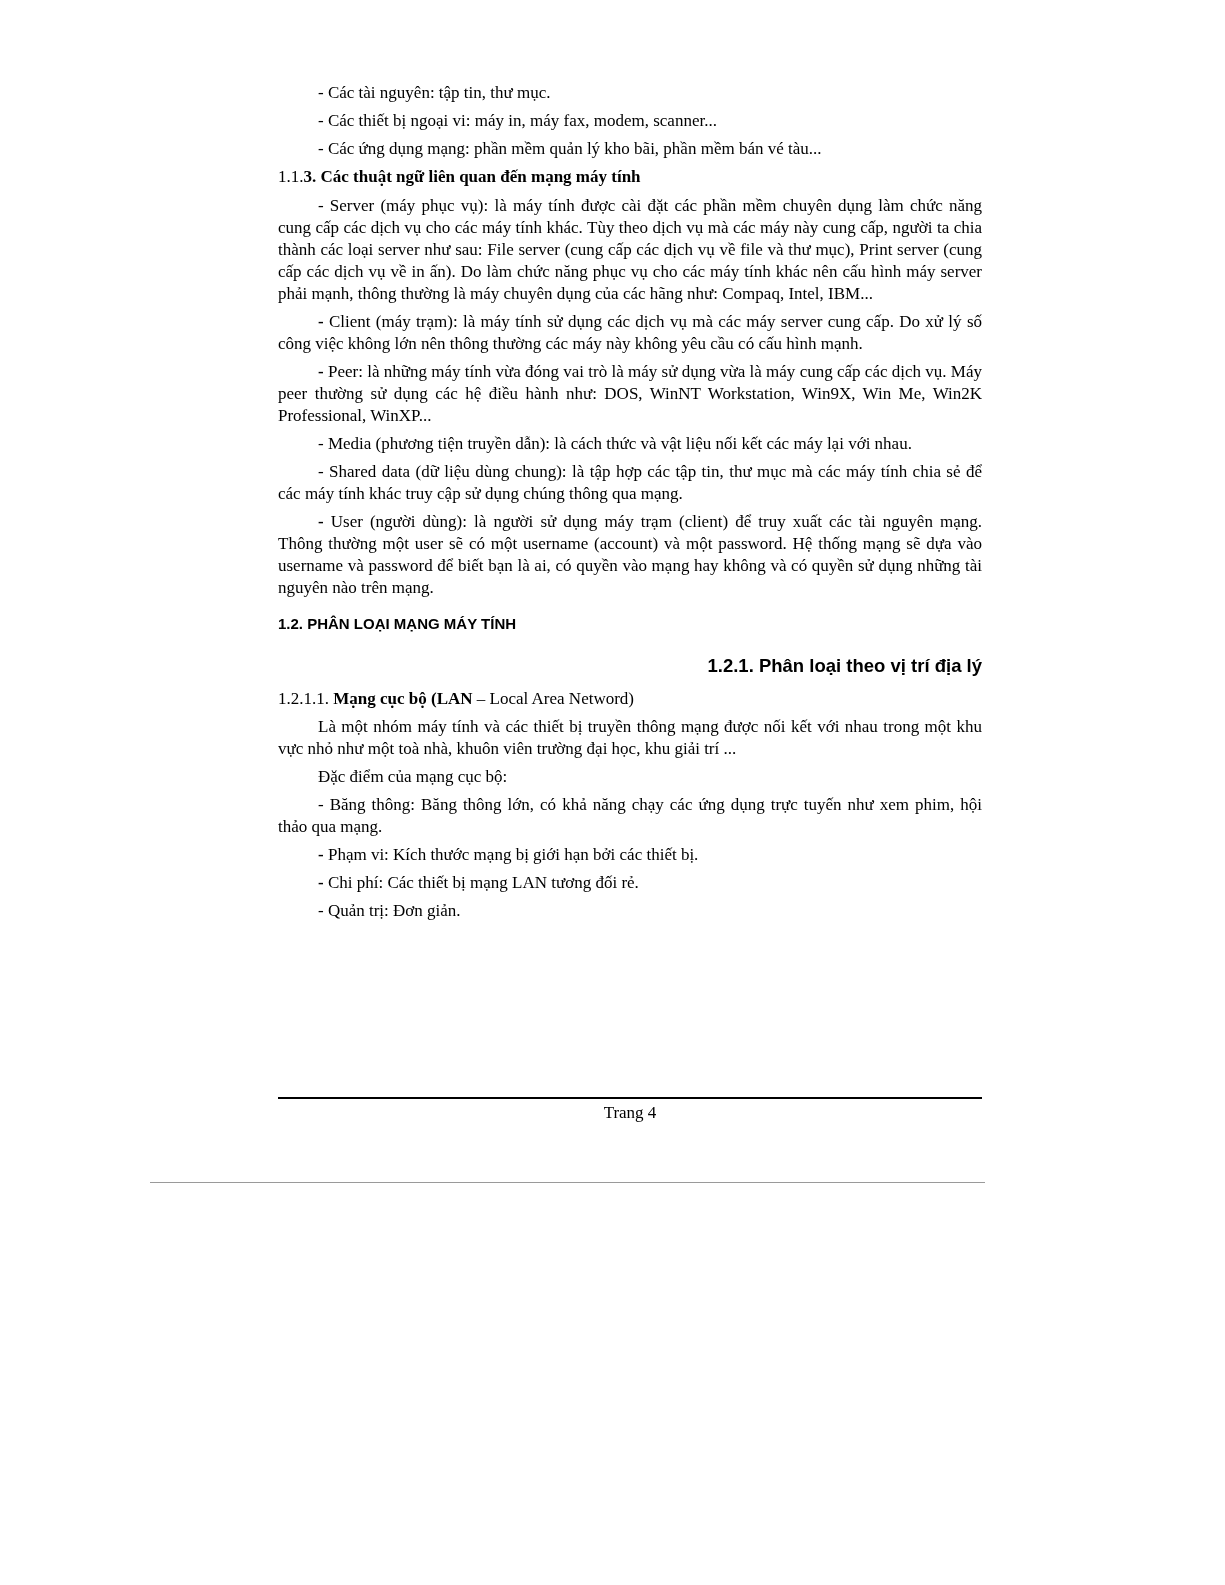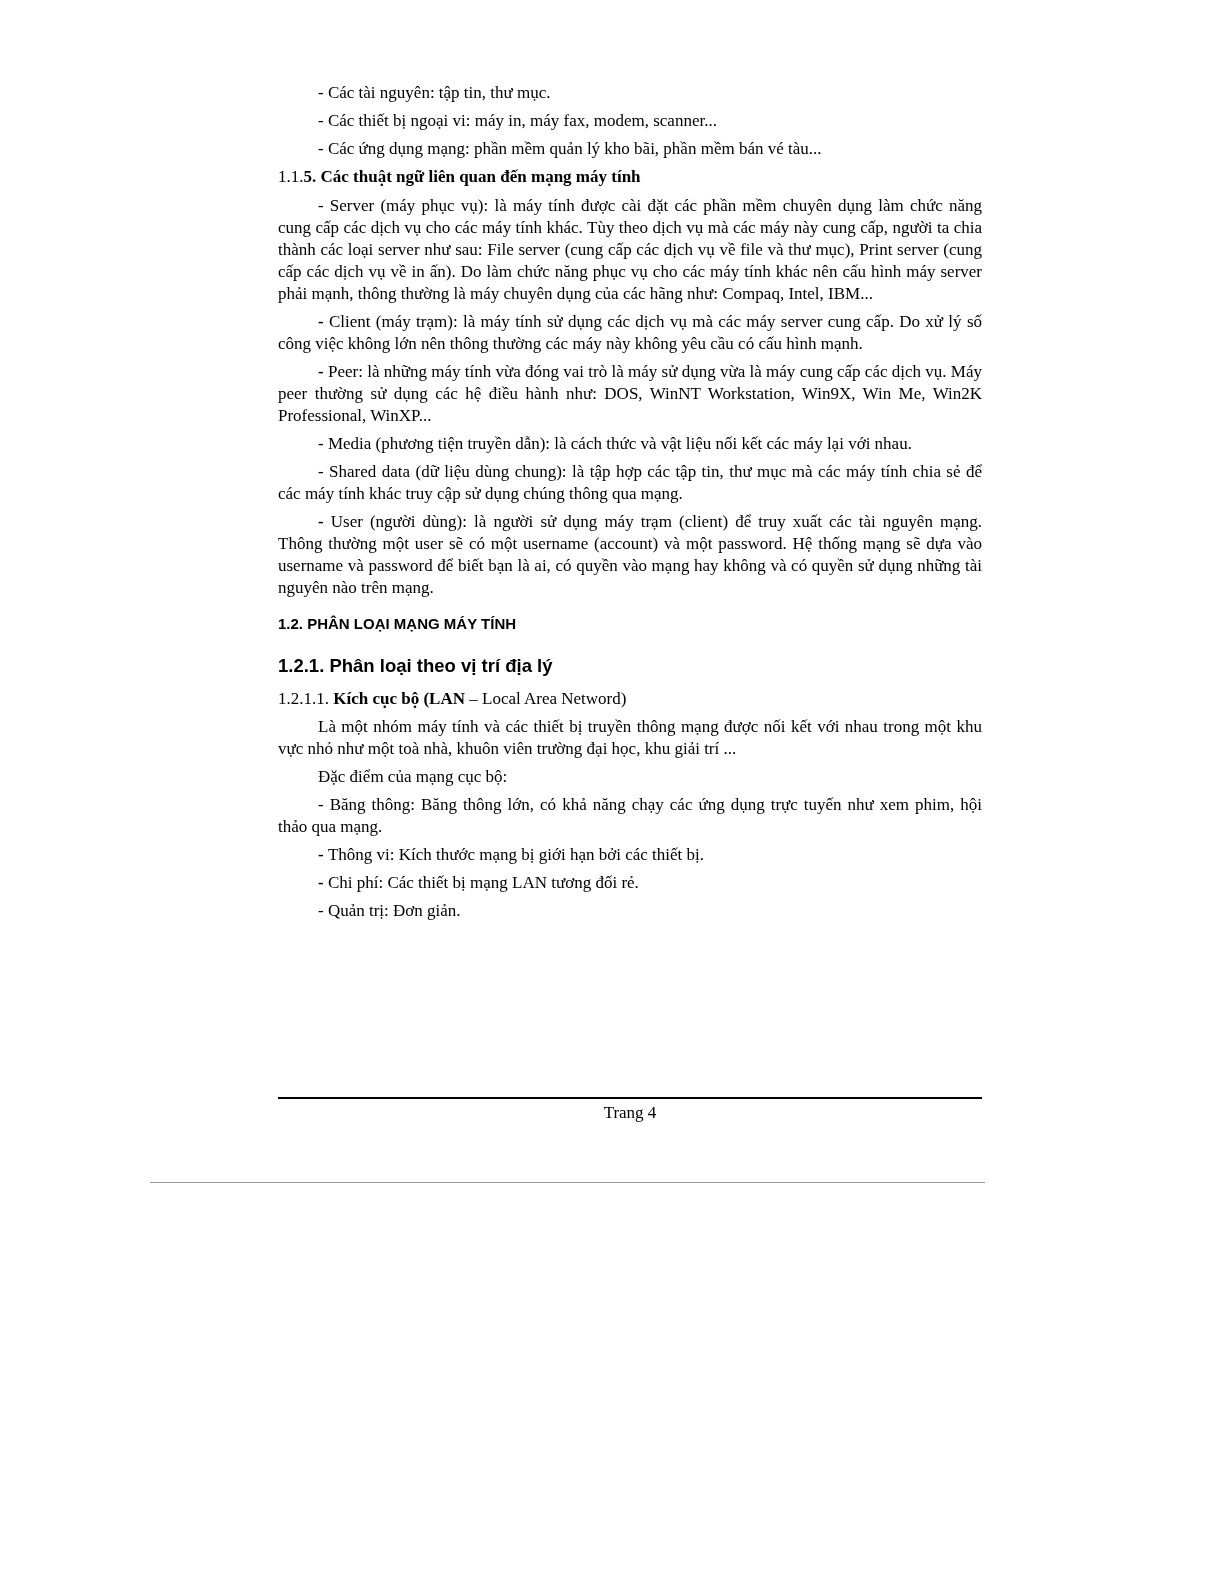--- a/index.html
+++ b/index.html
@@ -36,21 +36,21 @@
     line-height: 30px;
     text-align: left;
     margin-top: 10px;
     margin-bottom: 14px;
   }
   .blk.h2 {
     font-family: "Liberation Sans", sans-serif;
     font-weight: bold;
     font-size: 18.5px;
     line-height: 25px;
-    text-align: left;
+    text-align: right;
     margin-top: 6px;
     margin-bottom: 10px;
   }
   .seg-b { font-weight: bold; }
   .footer-rule {
     position: absolute;
     left: 278px;
     top: 1097px;
     width: 704px;
     border-top: 2px solid #000000;
@@ -74,33 +74,33 @@
   }
 </style>
 </head>
 <body>
 
 <div class="page">
   <div class="content">
       <div class="blk body-indent"><span>- Các tài nguyên: tập tin, thư mục.</span></div>
       <div class="blk body-indent"><span>- Các thiết bị ngoại vi: máy in, máy fax, modem, scanner...</span></div>
       <div class="blk body-indent"><span>- Các ứng dụng mạng: phần mềm quản lý kho bãi, phần mềm bán vé tàu...</span></div>
-      <div class="blk h3"><span>1.1.</span><span class="seg-b">5. Các thuật ngữ liên quan đến mạng máy tính</span></div>
+      <div class="blk h3"><span>1.1.</span><span class="seg-b">3. Các thuật ngữ liên quan đến mạng máy tính</span></div>
       <div class="blk body-indent"><span>- Server (máy phục vụ): là máy tính được cài đặt các phần mềm chuyên dụng làm chức năng cung cấp các dịch vụ cho các máy tính khác. Tùy theo dịch vụ mà các máy này cung cấp, người ta chia thành các loại server như sau: File server (cung cấp các dịch vụ về file và thư mục), Print server (cung cấp các dịch vụ về in ấn). Do làm chức năng phục vụ cho các máy tính khác nên cấu hình máy server phải mạnh, thông thường là máy chuyên dụng của các hãng như: Compaq, Intel, IBM...</span></div>
       <div class="blk body-indent"><span class="seg-b">- </span><span>Client (máy trạm): là máy tính sử dụng các dịch vụ mà các máy server cung cấp. Do xử lý số công việc không lớn nên thông thường các máy này không yêu cầu có cấu hình mạnh.</span></div>
       <div class="blk body-indent"><span class="seg-b">- </span><span>Peer: là những máy tính vừa đóng vai trò là máy sử dụng vừa là máy cung cấp các dịch vụ. Máy peer thường sử dụng các hệ điều hành như: DOS, WinNT Workstation, Win9X, Win Me, Win2K Professional, WinXP...</span></div>
       <div class="blk body-indent"><span>- Media (phương tiện truyền dẫn): là cách thức và vật liệu nối kết các máy lại với nhau.</span></div>
       <div class="blk body-indent"><span>- Shared data (dữ liệu dùng chung): là tập hợp các tập tin, thư mục mà các máy tính chia sẻ để các máy tính khác truy cập sử dụng chúng thông qua mạng.</span></div>
       <div class="blk body-indent"><span class="seg-b">- </span><span>User (người dùng): là người sử dụng máy trạm (client) để truy xuất các tài nguyên mạng. Thông thường một user sẽ có một username (account) và một password. Hệ thống mạng sẽ dựa vào username và password để biết bạn là ai, có quyền vào mạng hay không và có quyền sử dụng những tài nguyên nào trên mạng.</span></div>
       <div class="blk h1"><span class="seg-b">1.2. PHÂN LOẠI MẠNG MÁY TÍNH</span></div>
       <div class="blk h2"><span class="seg-b">1.2.1. Phân loại theo vị trí địa lý</span></div>
-      <div class="blk h4"><span>1.2.1.1. </span><span class="seg-b">Kích cục bộ (LAN </span><span>– Local Area Netword)</span></div>
+      <div class="blk h4"><span>1.2.1.1. </span><span class="seg-b">Mạng cục bộ (LAN </span><span>– Local Area Netword)</span></div>
       <div class="blk body-indent"><span>Là một nhóm máy tính và các thiết bị truyền thông mạng được nối kết với nhau trong một khu vực nhỏ như một toà nhà, khuôn viên trường đại học, khu giải trí ...</span></div>
       <div class="blk body-indent"><span>Đặc điểm của mạng cục bộ:</span></div>
       <div class="blk body-indent"><span>- Băng thông: Băng thông lớn, có khả năng chạy các ứng dụng trực tuyến như xem phim, hội thảo qua mạng.</span></div>
-      <div class="blk body-indent"><span class="seg-b">- </span><span>Thông vi: Kích thước mạng bị giới hạn bởi các thiết bị.</span></div>
+      <div class="blk body-indent"><span class="seg-b">- </span><span>Phạm vi: Kích thước mạng bị giới hạn bởi các thiết bị.</span></div>
       <div class="blk body-indent"><span class="seg-b">- </span><span>Chi phí: Các thiết bị mạng LAN tương đối rẻ.</span></div>
       <div class="blk body-indent"><span>- Quản trị: Đơn giản.</span></div>
     </div>
   <div class="footer-rule"></div>
   <div class="page-number">Trang 4</div>
   <div class="page-break-divider"></div>
 </div>
 
 </body></html>

